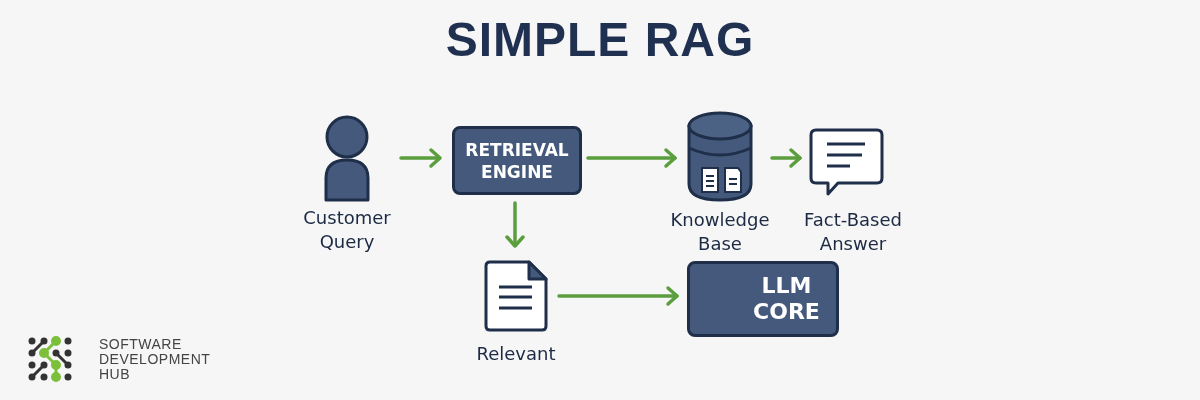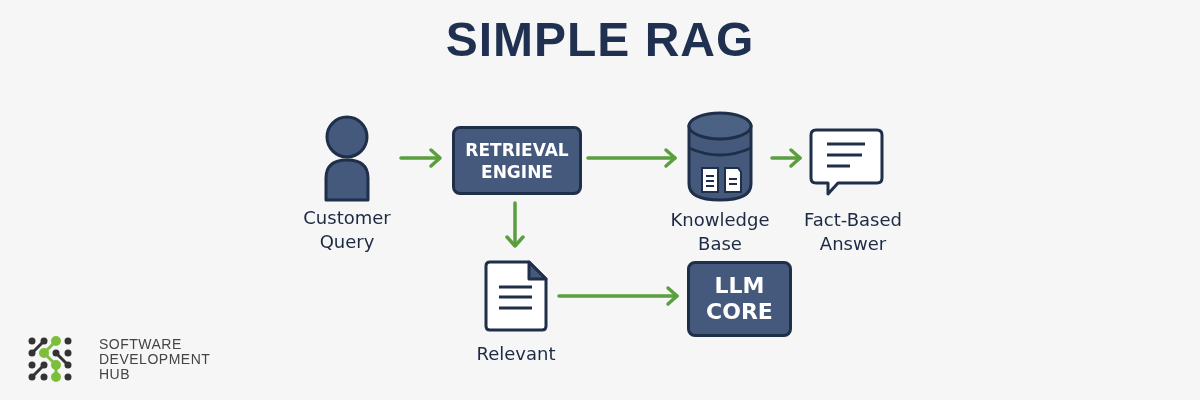--- a/index.html
+++ b/index.html
@@ -101,21 +101,21 @@
         <line x1="56" y1="365" x2="56" y2="377"></line>
     </g>
   </g>
 </svg>
 
 <div class="box" style="left:452px; top:126px; width:124px; height:63px; font-size:17px; line-height:22px;">
   <span>RETRIEVAL</span>
   <span>ENGINE</span>
 </div>
 
-<div class="box" style="left:687px; top:261px; width:99px; height:70px; font-size:22px; line-height:26px;">
+<div class="box" style="left:687px; top:261px; width:99px; height:70px; font-size:22px; line-height:26px;padding-left:47px;">
   <span>LLM</span>
   <span>CORE</span>
 </div>
 
 <div class="label" style="left:297px; top:198px; width:100px;margin-top:8px;">
   <div>Customer</div>
   <div>Query</div>
 </div>
 
 <div class="label" style="left:670px; top:208px; width:100px;">

